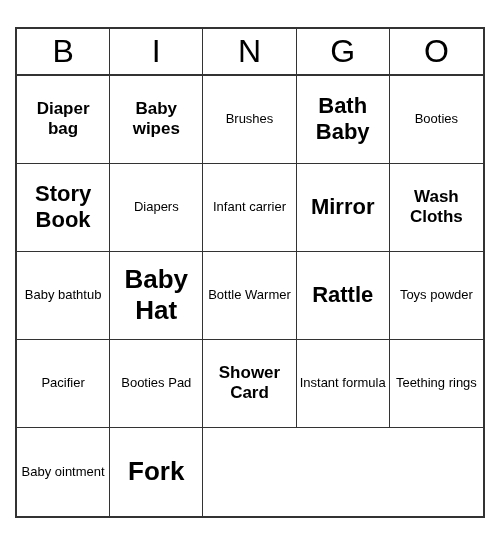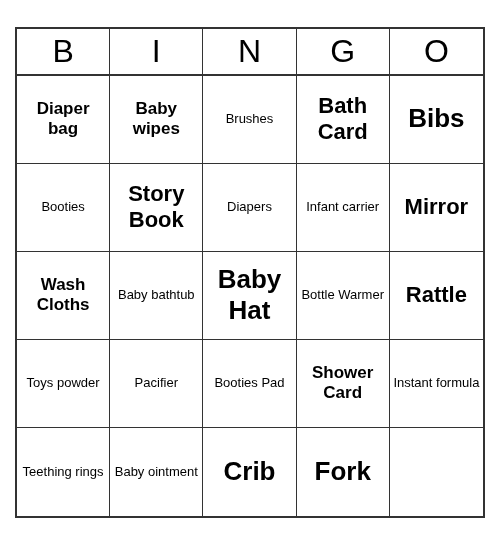--- a/index.html
+++ b/index.html
@@ -86,24 +86,21 @@
   <div class="cell">
         <span class="cell-text medium">Diaper bag</span>
       </div>
       <div class="cell">
         <span class="cell-text medium">Baby wipes</span>
       </div>
       <div class="cell">
         <span class="cell-text">Brushes</span>
       </div>
       <div class="cell">
-        <span class="cell-text large">Bath Card</span>
-      </div>
-      <div class="cell">
-        <span class="cell-text xlarge">Bibs</span>
+        <span class="cell-text large">Bath Baby</span>
       </div>
       <div class="cell">
         <span class="cell-text">Booties</span>
       </div>
       <div class="cell">
         <span class="cell-text large">Story Book</span>
       </div>
       <div class="cell">
         <span class="cell-text">Diapers</span>
       </div>
@@ -143,19 +140,16 @@
       <div class="cell">
         <span class="cell-text">Instant formula</span>
       </div>
       <div class="cell">
         <span class="cell-text">Teething rings</span>
       </div>
       <div class="cell">
         <span class="cell-text">Baby ointment</span>
       </div>
       <div class="cell">
-        <span class="cell-text xlarge">Crib</span>
-      </div>
-      <div class="cell">
         <span class="cell-text xlarge">Fork</span>
       </div>
     </div>
 </div>
 
 </body></html>

